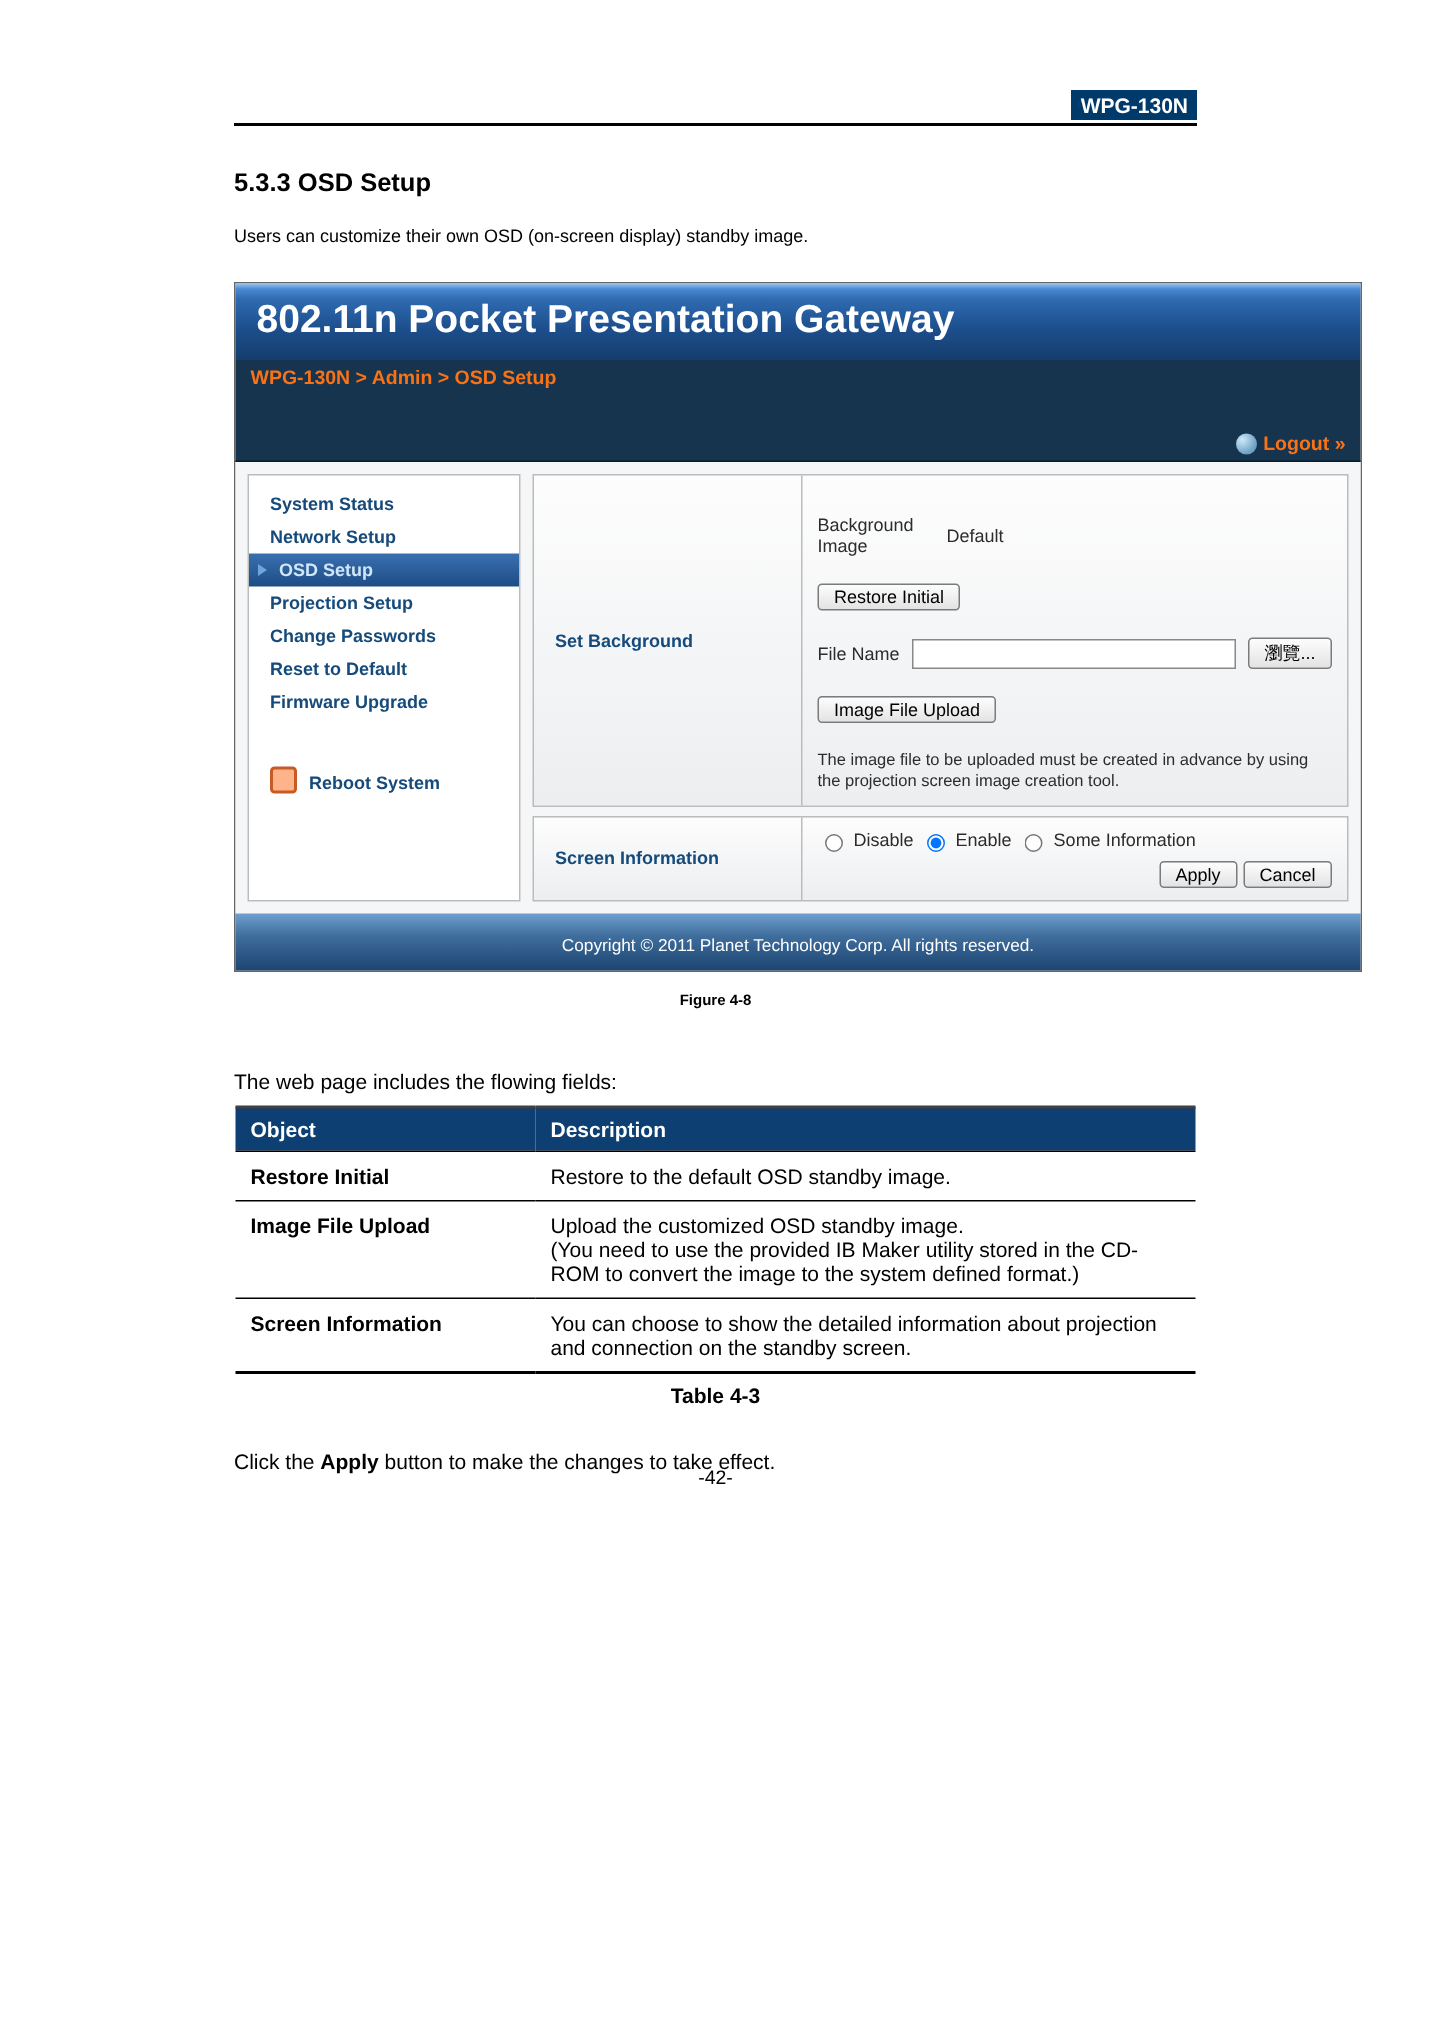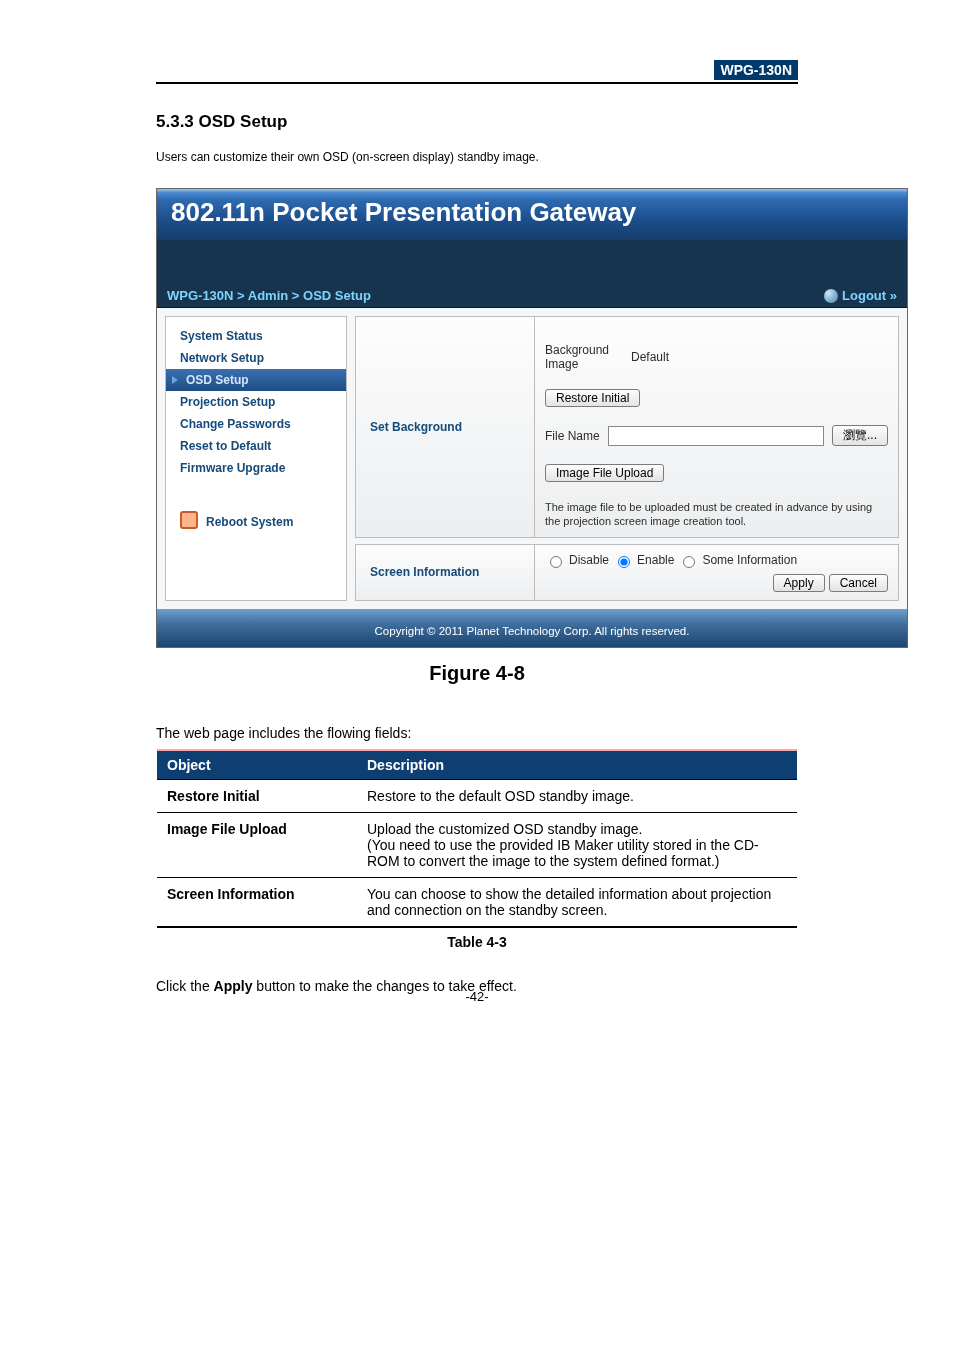--- a/index.html
+++ b/index.html
@@ -49,27 +49,27 @@
   .title-bar {
     background: linear-gradient(#9dc5ef 0%, #4b8bd3 7%, #2f6bb0 20%, #1c4e8c 60%, #153d6d 100%);
     color: #fff;
     font-family: "Segoe UI", Arial, sans-serif;
     font-size: 26px;
     font-weight: 600;
     padding: 8px 18px 12px 14px;
   }
   .crumb-bar {
     background: #17344f;
-    color: #7dd3fc;
+    color: #f97316;
     font-weight: bold;
     font-size: 13px;
     padding: 4px 10px;
     display: flex;
     justify-content: space-between;
-    align-items: flex-end;
+    align-items: flex-start;
     border-bottom: 1px solid #0b1a26;
     gap: 42px;
   }
   .crumb-right { display: flex; align-items: center; gap: 4px; margin-top: 44px; }
   .globe {
     width: 14px; height: 14px; border-radius: 50%;
     background: radial-gradient(circle at 30% 30%, #cfe8f8, #6aa0c5 70%);
     display: inline-block;
   }
   .content-area {
@@ -150,28 +150,28 @@
   .actions { display: flex; justify-content: flex-end; gap: 4px; margin-top: 6px; }
   .copyright {
     text-align: center;
     background: linear-gradient(#6fa0cf, #3f6d9c 40%, #1c4572);
     color: #fff;
     font-size: 11.5px;
     padding: 16px 0 10px 0;
   }
   
   .figure-caption {
-    text-align: center; font-weight: bold; font-size: 20px;
+    text-align: center; font-weight: bold; font-size: 10px;
     margin: 6px 0 40px 0;
   }
   .field-intro { margin-bottom: 8px; }
   .desc-table {
     width: 640px; margin: 0 auto 4px auto;
     border-collapse: collapse;
-    border-top: 2px solid #fca5a5;
+    border-top: 2px solid #404040;
     border-bottom: 2px solid #000;
   }
   .desc-table th {
     background: #0d3f73; color: #fff; text-align: left;
     padding: 6px 10px; font-weight: bold; font-size: 14px;
   }
   .desc-table td {
     padding: 8px 10px; vertical-align: top;
     border-top: 1px solid #000;
     font-size: 14px;

